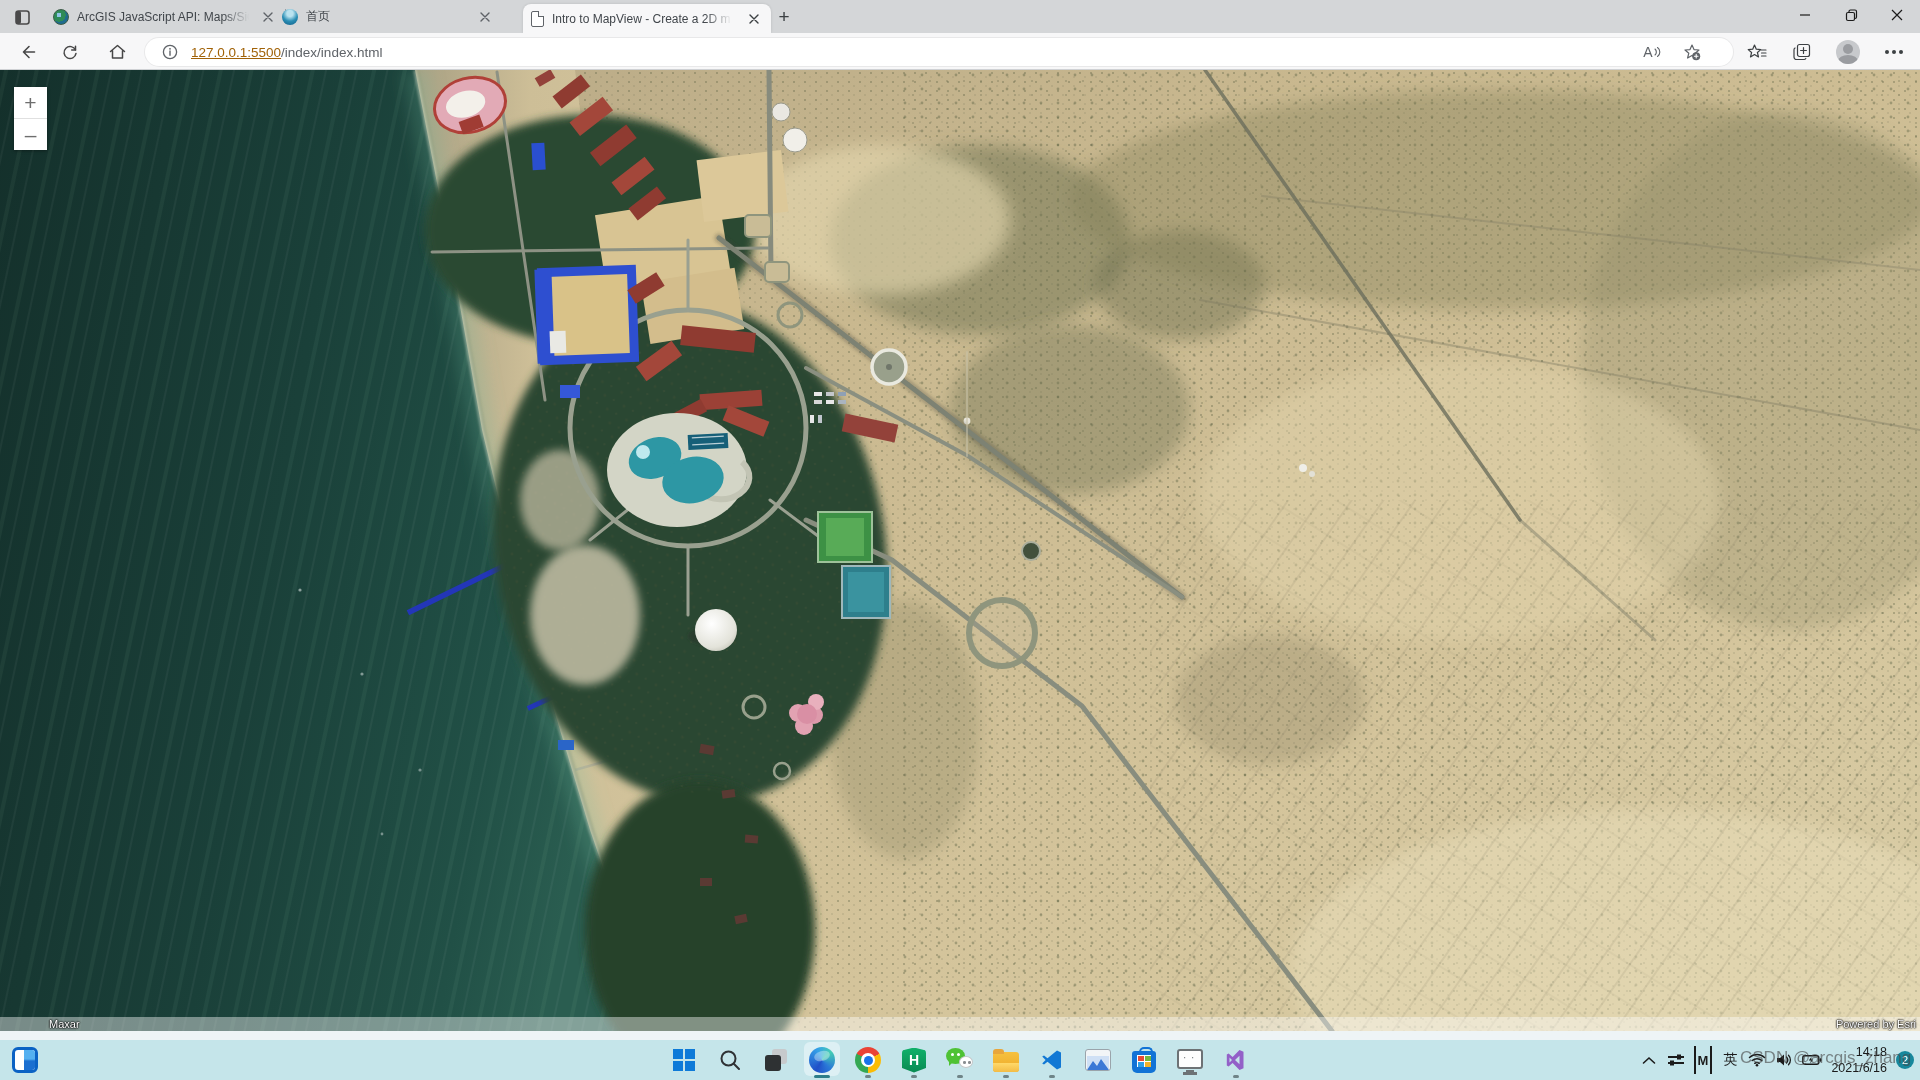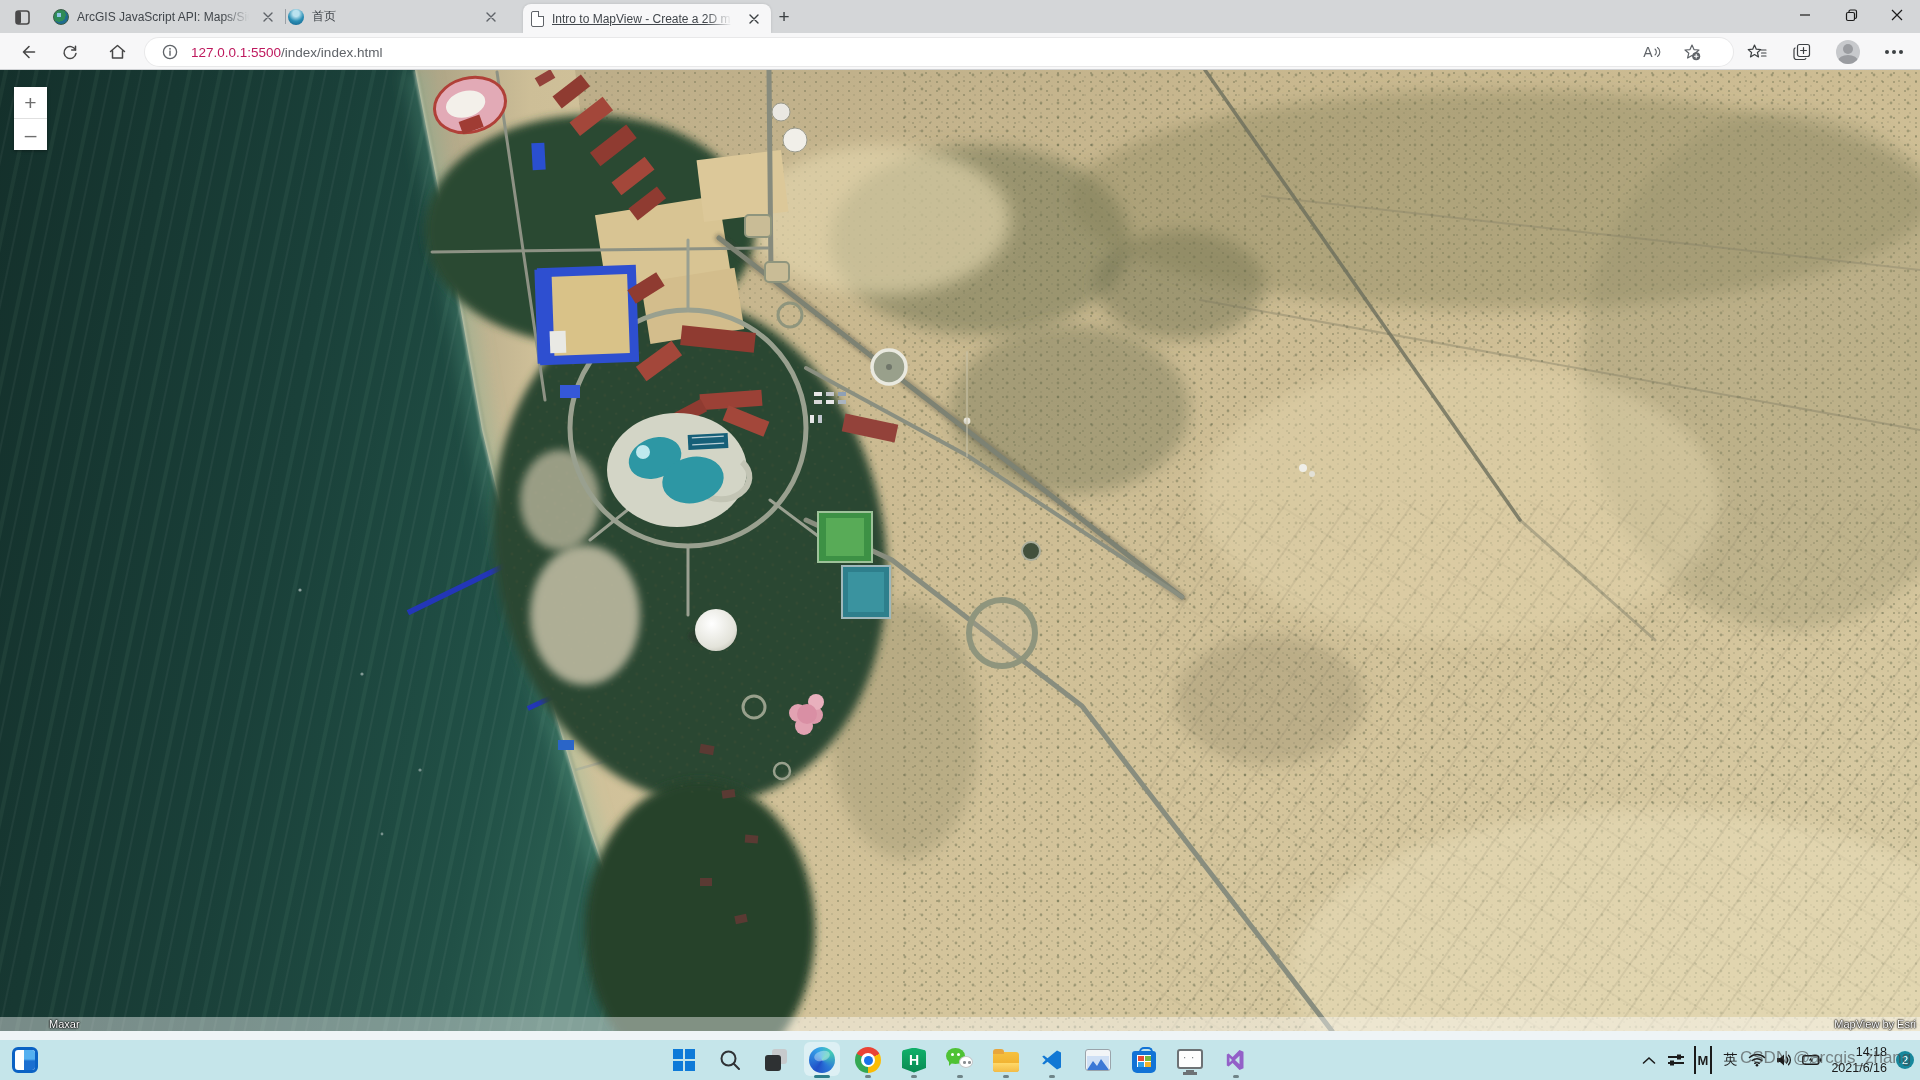--- a/index.html
+++ b/index.html
@@ -7,38 +7,38 @@
   body { font-family:"Liberation Sans", sans-serif; }
   .screen { position:relative; width:1920px; height:1080px; background:#d4d6d8; }
 
   
   .tabbar { position:absolute; left:0; top:0; width:1920px; height:33px; background:#d4d6d8; }
   .tabstrip-btn { position:absolute; left:11px; top:7px; width:22px; height:20px; display:flex; align-items:center; justify-content:center; border-radius:4px; cursor:pointer; }
   .tab { position:absolute; top:0; height:33px; display:flex; align-items:center; padding:0 8px; cursor:pointer; }
   .tab .title { font-size:12px; color:#41464b; white-space:nowrap; overflow:hidden; }
   .tab-fade { -webkit-mask-image:linear-gradient(90deg,#000 85%,transparent); mask-image:linear-gradient(90deg,#000 85%,transparent); }
   .tab1 { left:45px; width:240px; }
-  .tab2 { left:280px; width:228px; }
+  .tab2 { left:274px; width:228px; }
   .tab-active { left:523px; width:248px; background:#f7f7f8; border-radius:8px 8px 0 0; top:4px; height:29px; box-shadow:0 0 3px rgba(0,0,0,.12); }
   .favicon { width:16px; height:16px; border-radius:50%; flex:0 0 16px; margin-right:8px; }
   .fav-globe { background:radial-gradient(circle at 35% 35%, #8fc3e6 0 18%, #2e8b57 19% 52%, #1f6b8e 53% 100%); border:1px solid #3a5a46; }
   .fav-sphere { background:radial-gradient(circle at 50% 28%, #b9e2ef 0 22%, #2b8fb5 55%, #0d5a86 100%); }
   .fav-doc { width:13px; height:16px; border:1.4px solid #5f6368; border-radius:2px; background:#fff; position:relative; border-top-right-radius:4px; flex:0 0 13px; margin-right:8px; }
   .fav-doc::before { content:""; position:absolute; right:-1px; top:-1px; width:5px; height:5px; background:#f7f7f8; border-left:1.4px solid #5f6368; border-bottom:1.4px solid #5f6368; }
   .tab-close { width:18px; height:18px; margin-left:auto; display:flex; align-items:center; justify-content:center; border-radius:4px; cursor:pointer; flex:0 0 18px; }
   .vdiv { position:absolute; top:9px; width:1px; height:15px; background:#9aa0a6; }
   .newtab { position:absolute; left:772px; top:5px; width:24px; height:24px; display:flex; align-items:center; justify-content:center; font-size:19px; color:#3c4043; cursor:pointer; border-radius:4px; }
   .winctl { position:absolute; top:0; height:30px; width:46px; display:flex; align-items:center; justify-content:center; cursor:pointer; }
 
   
   .toolbar { position:absolute; left:0; top:33px; width:1920px; height:37px; background:#f7f7f8; border-bottom:1px solid #cfd1d4; }
   .nav-btn { position:absolute; top:5px; width:28px; height:28px; display:flex; align-items:center; justify-content:center; border-radius:5px; cursor:pointer; }
   .addressbar { position:absolute; left:145px; top:5px; width:1588px; height:28px; background:#ffffff; border-radius:14px; display:flex; align-items:center; box-shadow:0 0 0 1px rgba(0,0,0,.06); cursor:text; }
   .url { font-size:13.5px; margin-left:8px; white-space:nowrap; }
-  .url .host { color:#be185d; }
+  .url .host { color:#a16207;text-decoration:underline; }
   .url .path { color:#5f6368; }
   .pill-icon { width:26px; height:26px; display:flex; align-items:center; justify-content:center; border-radius:50%; cursor:pointer; }
   .read-aloud { position:absolute; right:68px; }
   .star-add { position:absolute; right:28px; }
   .tb-right-icon { position:absolute; top:5px; width:30px; height:28px; display:flex; align-items:center; justify-content:center; border-radius:5px; cursor:pointer; }
   .avatar { width:24px; height:24px; border-radius:50%; background:#c7c9cc; position:relative; overflow:hidden; }
   .avatar::before { content:""; position:absolute; left:7px; top:4px; width:10px; height:10px; border-radius:50%; background:#9a9ca0; }
   .avatar::after { content:""; position:absolute; left:2px; top:15px; width:20px; height:12px; border-radius:50%; background:#9a9ca0; }
   .dots3 { width:4px; height:4px; border-radius:50%; background:#3c4043; box-shadow:7px 0 0 #3c4043, -7px 0 0 #3c4043; }
 
@@ -130,21 +130,21 @@
       <span class="title tab-fade" style="width:160px;">首页</span>
       <span class="tab-close">
         <svg width="10" height="10" viewBox="0 0 10 10">
             <path d="M1 1 L9 9 M9 1 L1 9" stroke="#5f6368" stroke-width="1.4" stroke-linecap="round"></path>
           </svg>
       </span>
     </div>
 
     <div class="tab tab-active">
       <span class="fav-doc"></span>
-      <span class="title tab-fade" style="width:180px;text-decoration:underline;">Intro to MapView - Create a 2D m</span>
+      <span class="title tab-fade" style="width:180px;">Intro to MapView - Create a 2D m</span>
       <span class="tab-close">
         <svg width="10" height="10" viewBox="0 0 10 10">
             <path d="M1 1 L9 9 M9 1 L1 9" stroke="#3c4043" stroke-width="1.4" stroke-linecap="round"></path>
           </svg>
       </span>
     </div>
 
     <div class="newtab">+</div>
 
     <div class="winctl" style="right:92px;">
@@ -453,21 +453,21 @@
     </svg>
 
     <div class="zoombox">
       <div class="zoombtn">+</div>
       <div class="zoomdiv"></div>
       <div class="zoombtn">–</div>
     </div>
 
     <div class="attrib">
       <span class="left">Maxar</span>
-      <span class="right">MapView by Esri</span>
+      <span class="right">Powered by Esri</span>
     </div>
   </div>
 
   <div class="gapstrip"></div>
 
   <div class="taskbar">
     <div class="widgets"></div>
 
     <div class="tb-center">
       <div class="tb-slot">

